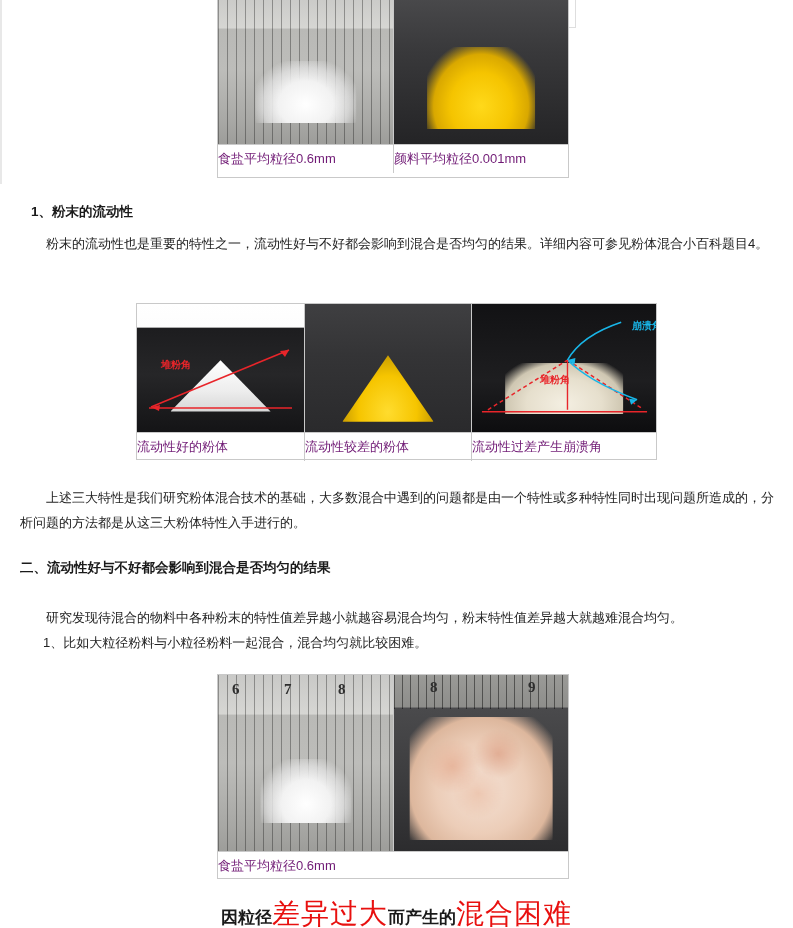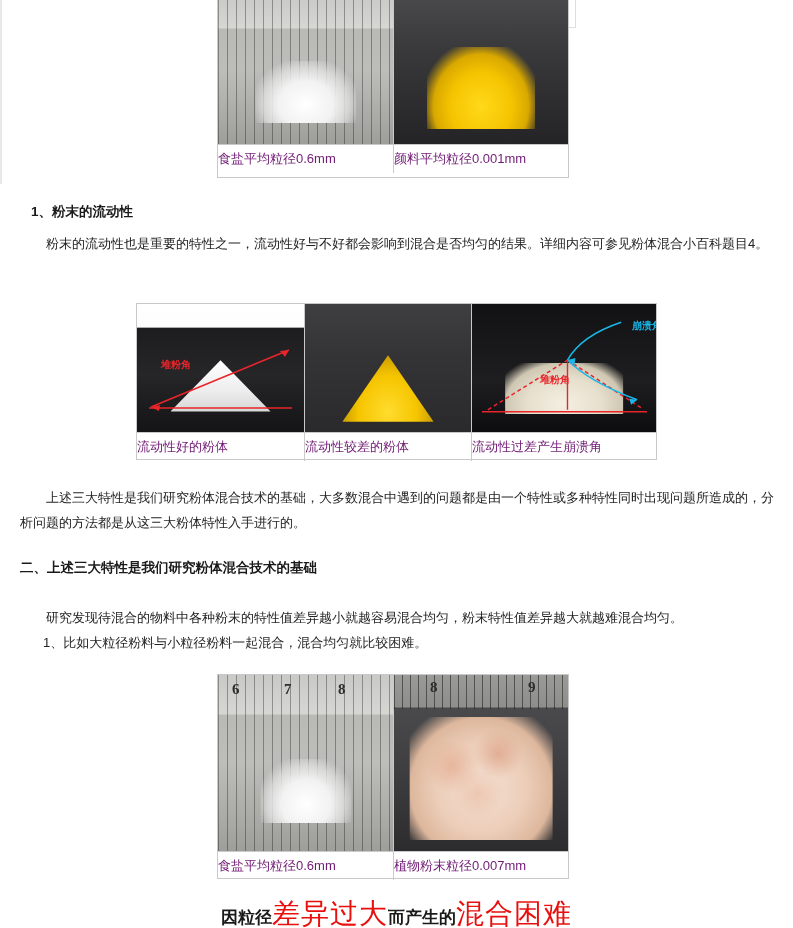--- a/index.html
+++ b/index.html
@@ -337,21 +337,21 @@
     </div>
     <div class="caption-row">
       <div class="caption" style="width:167px;">流动性好的粉体</div>
       <div class="caption" style="width:167px;">流动性较差的粉体</div>
       <div class="caption" style="width:185px;">流动性过差产生崩溃角</div>
     </div>
   </div>
 
   <div class="para indent" style="left:20px; top:485px; width:754px;">上述三大特性是我们研究粉体混合技术的基础，大多数混合中遇到的问题都是由一个特性或多种特性同时出现问题所造成的，分析问题的方法都是从这三大粉体特性入手进行的。</div>
 
-  <div class="h2" style="left:20px; top:559px;">二、上述三大特性是我们研究粉体混合技术的基础</div>
+  <div class="h2" style="left:20px; top:559px;">二、流动性好与不好都会影响到混合是否均匀的结果</div>
 
   <div class="para indent" style="left:20px; top:605px; width:754px;">研究发现待混合的物料中各种粉末的特性值差异越小就越容易混合均匀，粉末特性值差异越大就越难混合均匀。</div>
 
   <div class="para" style="left:43px; top:630px; width:730px;">1、比如大粒径粉料与小粒径粉料一起混合，混合均匀就比较困难。</div>
 
   <div class="fig" style="left:217px; top:674px; width:352px; height:205px;">
     <div class="fig-row" style="height:176px;">
       <div class="cell" style="width:175px;">
         <div class="photo ruler-bg">
           <div class="salt-pile" style="width:52%; height:36%; bottom:16%;"></div>
@@ -365,21 +365,20 @@
                repeating-linear-gradient(to right, rgba(0,0,0,0.45) 0px, rgba(0,0,0,0.45) 1px, rgba(0,0,0,0) 1px, rgba(0,0,0,0) 8px) 0 0/100% 34px no-repeat,
                linear-gradient(to bottom,#9a9a97 0%,#8e8e8b 18%,#4a4a4c 19%,#3c3c3e 60%,#2c2c2e 100%);">
           <div class="flour-pile"></div>
           <div style="position:absolute;left:36px;top:4px;font-size:15px;font-weight:bold;color:#2e2e2e;font-family:'Liberation Serif',serif;">8</div>
           <div style="position:absolute;left:134px;top:4px;font-size:15px;font-weight:bold;color:#2e2e2e;font-family:'Liberation Serif',serif;">9</div>
         </div>
       </div>
     </div>
     <div class="caption-row">
       <div class="caption" style="width:175px;">食盐平均粒径0.6mm</div>
-      <div class="caption" style="width:175px;">植物粉末粒径0.007mm</div>
     </div>
   </div>
 
   <div class="banner">
     <span class="small">因粒径</span><span class="big">差异过大</span><span class="small">而产生的</span><span class="big">混合困难</span>
   </div>
 
 </div>
 
 </body></html>

